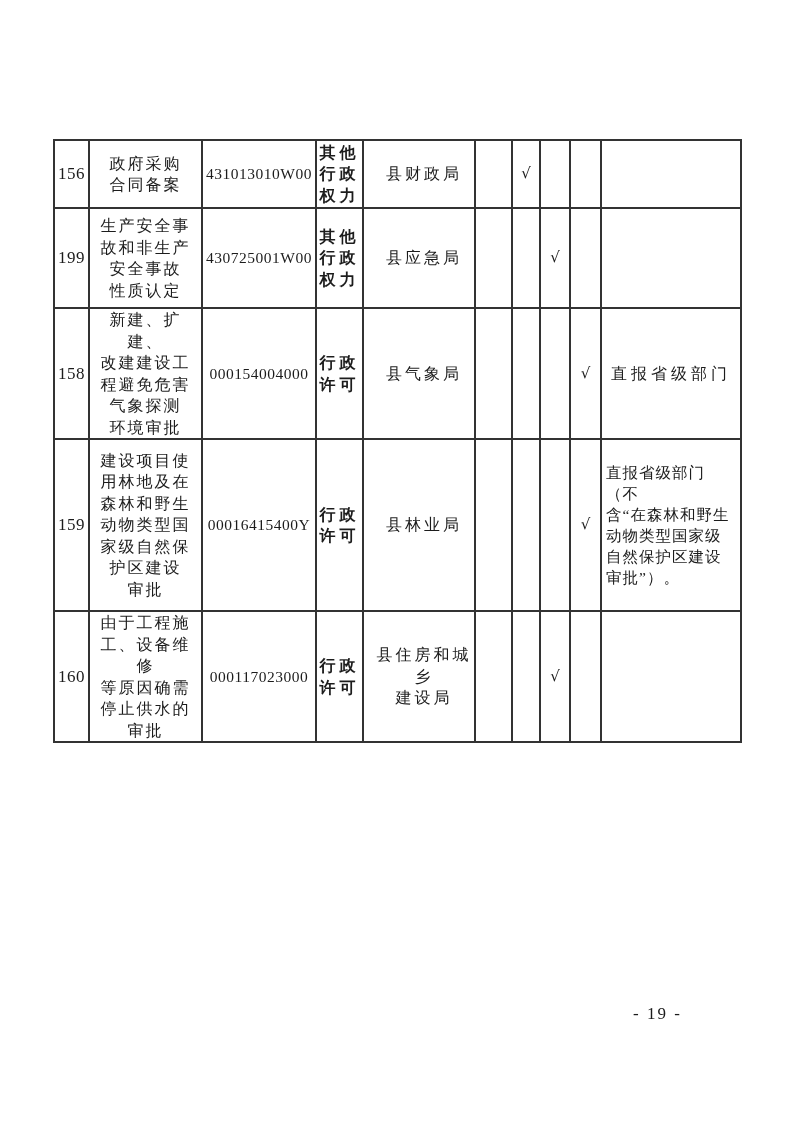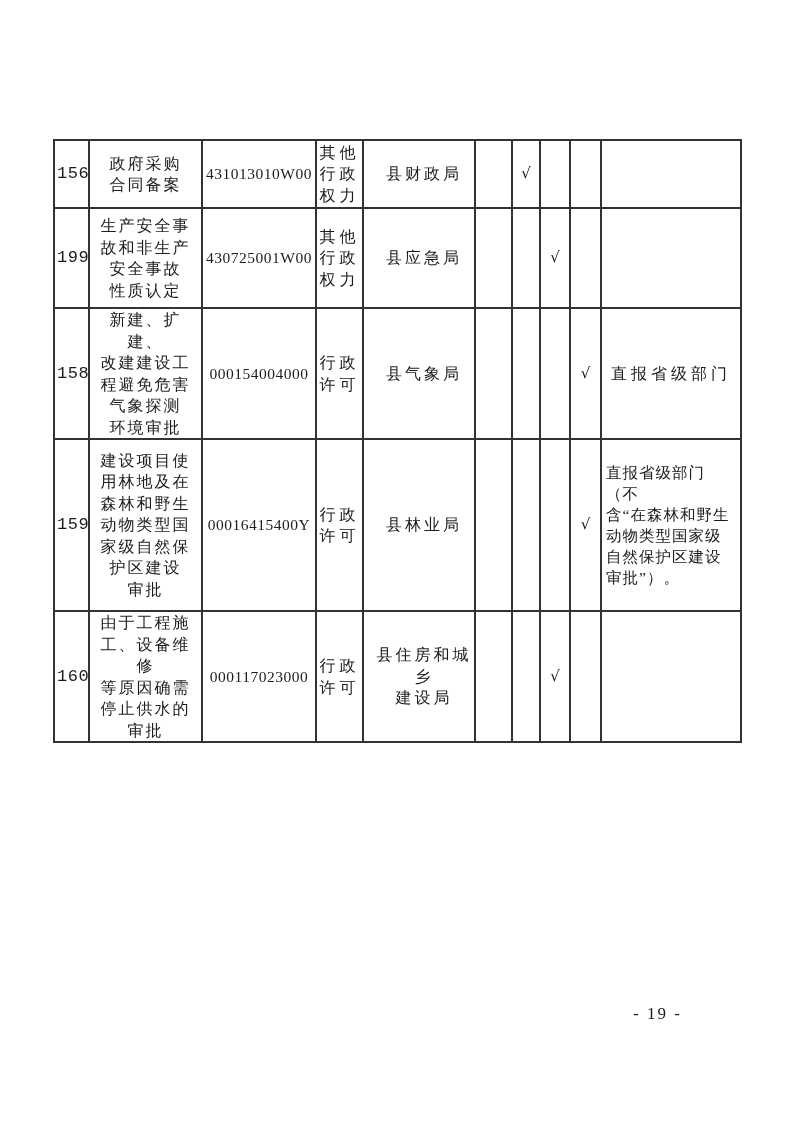--- a/index.html
+++ b/index.html
@@ -20,24 +20,24 @@
   .doc-table td {
     border: 2px solid #333333;
     text-align: center;
     vertical-align: middle;
     white-space: pre-line;
     font-size: 16px;
     line-height: 21.5px;
     padding: 0 2px;
     overflow: hidden;
   }
-  td.seq  { font-size: 17px; letter-spacing: 0.5px; font-family: Liberation Mono, monospace; }
+  td.seq  { font-size: 17px; letter-spacing: 0.5px; }
   td.name { letter-spacing: 2px; }
   td.code { font-size: 15.5px; letter-spacing: 0.5px; white-space: nowrap; border-radius: 30px; }
-  td.type { letter-spacing: 4px; }
+  td.type { letter-spacing: 4px; font-weight: bold; }
   td.dept { letter-spacing: 3px; padding-left: 12px; }
   td.check {
     font-size: 15px;
     font-family: "DejaVu Sans", sans-serif;
     padding: 0;
   }
   td.remark-c { letter-spacing: 4px; }
   td.remark-l {
     text-align: left;
     font-size: 15.5px;

